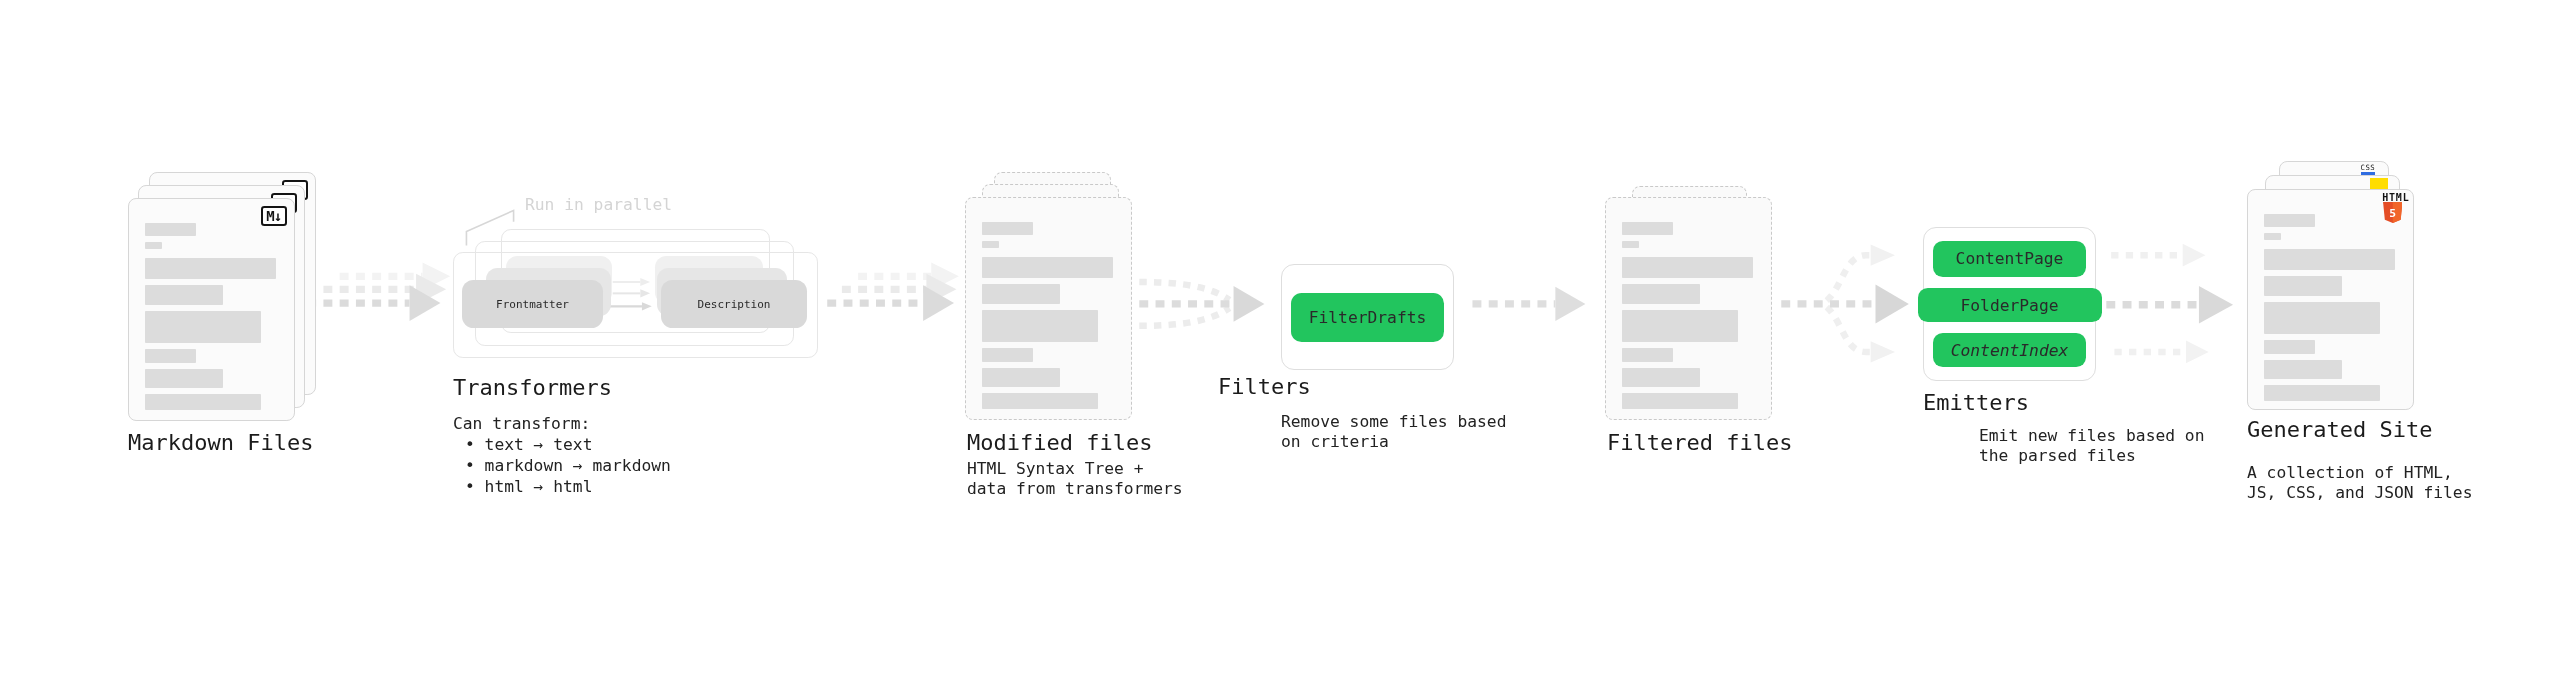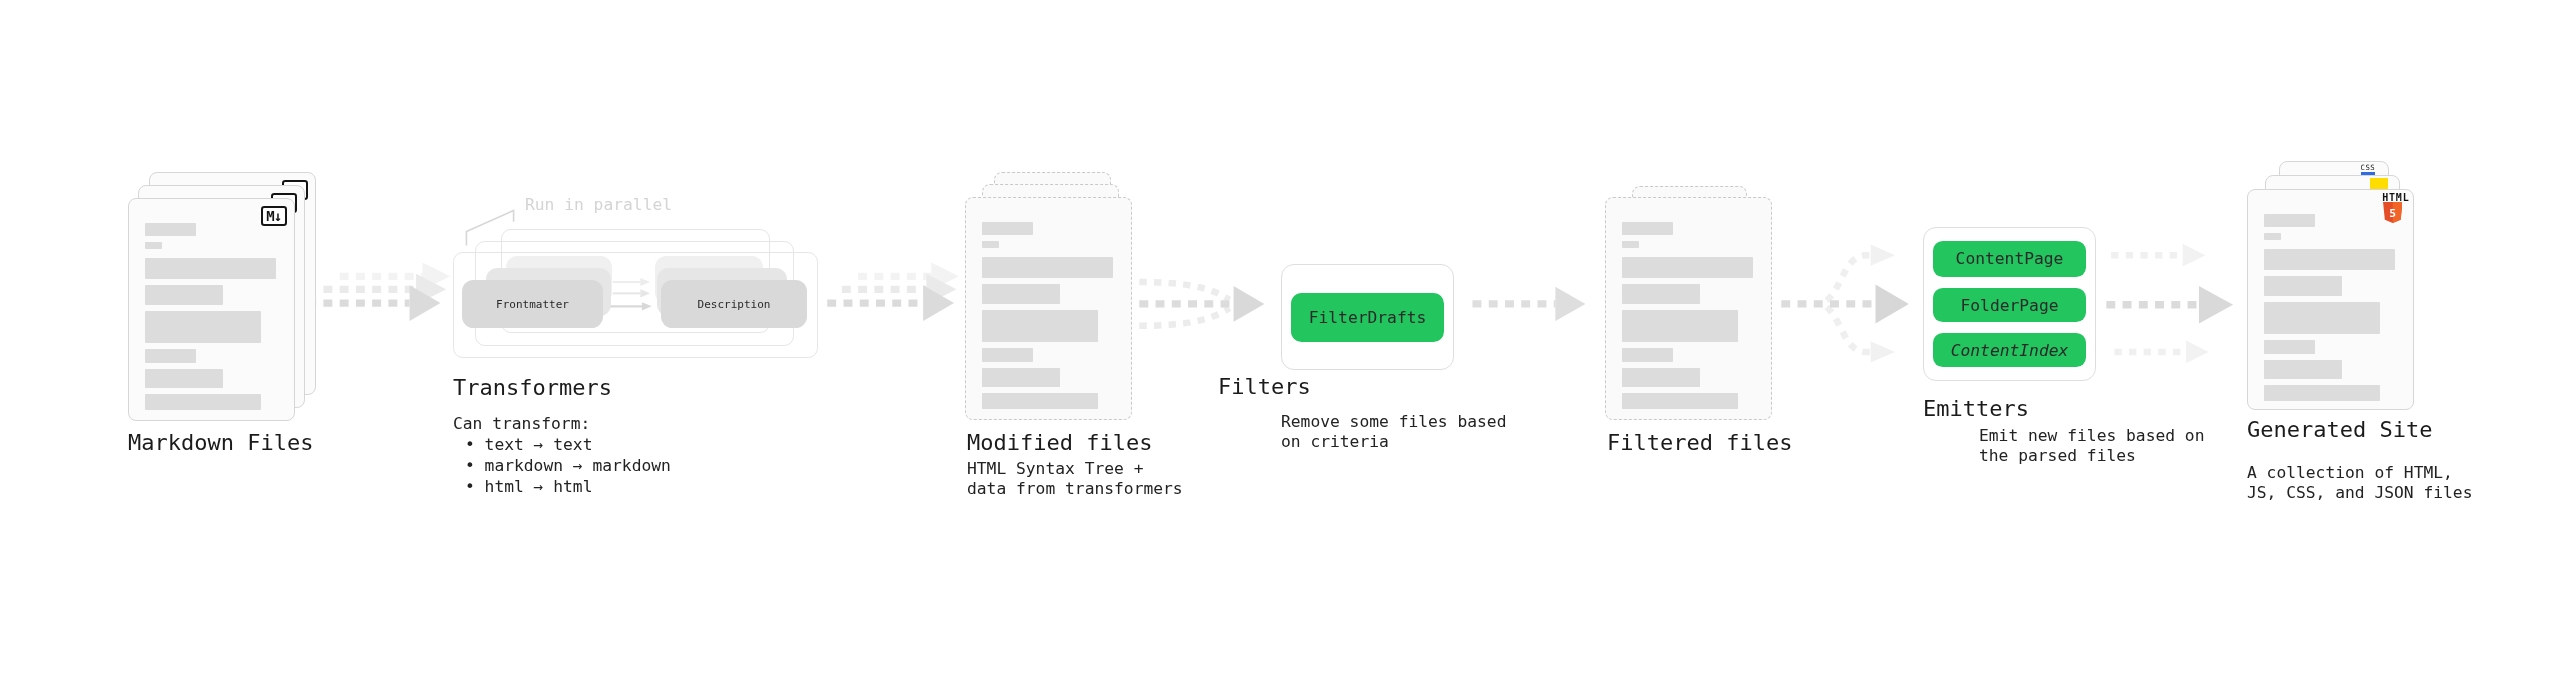--- a/index.html
+++ b/index.html
@@ -204,24 +204,24 @@
           <div style="width: 78px; height: 18.7px; margin-top: 5.7px;"></div>
           <div style="width: 116px; height: 15.4px; margin-top: 6.5px;"></div>
         </div>
     </div>
     <div class="title" style="left:1607px; top:430px;">Filtered files</div>
   </section>
 
   <section>
     <div class="panel" style="left:1923px; top:227px; width:173px; height:154px;">
       <div class="ppill" style="width:153px; height:36px; border-radius:9.8px;">ContentPage</div>
-      <div class="ppill" style="width:153px; height:34px; border-radius:9.8px;">FolderPage</div>
+      <div class="ppill" style="width:184px; height:34px; border-radius:9.8px;">FolderPage</div>
       <div class="ppill" style="width:153px; height:34px; border-radius:9.8px;font-style:italic;">ContentIndex</div>
     </div>
-    <div class="title" style="left:1923px; top:390px;margin-top:6px;">Emitters</div>
+    <div class="title" style="left:1923px; top:390px;">Emitters</div>
     <div class="body-text" style="left:1979px; top:426px;">Emit new files based on
 the parsed files</div>
   </section>
 
   <section>
     <div class="doc-card" style="left:2279px; top:161px; width:110px; height:223px;">
       <span class="css-badge">CSS</span>
     </div>
     <div class="doc-card" style="left:2265px; top:175px; width:135px; height:223px;">
       <span class="js-badge"></span>

